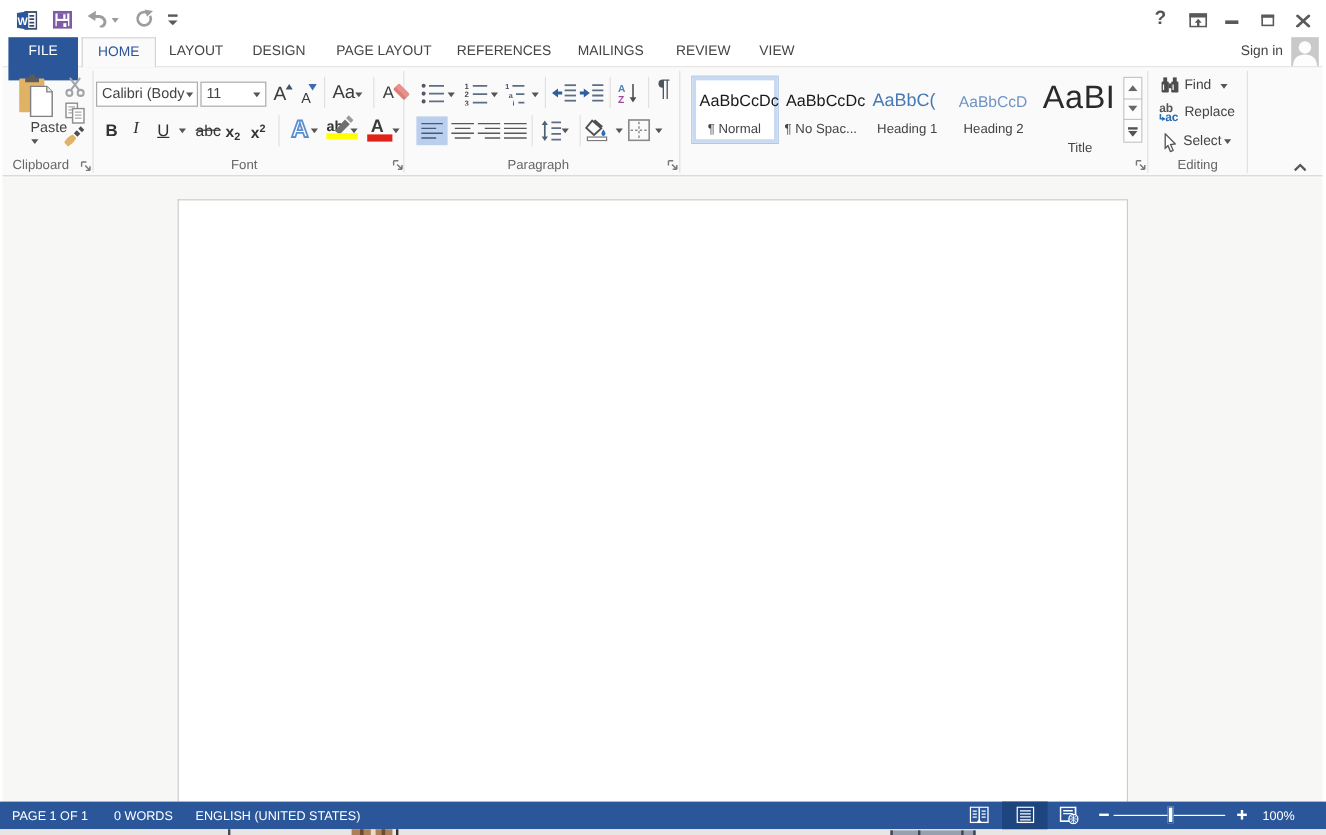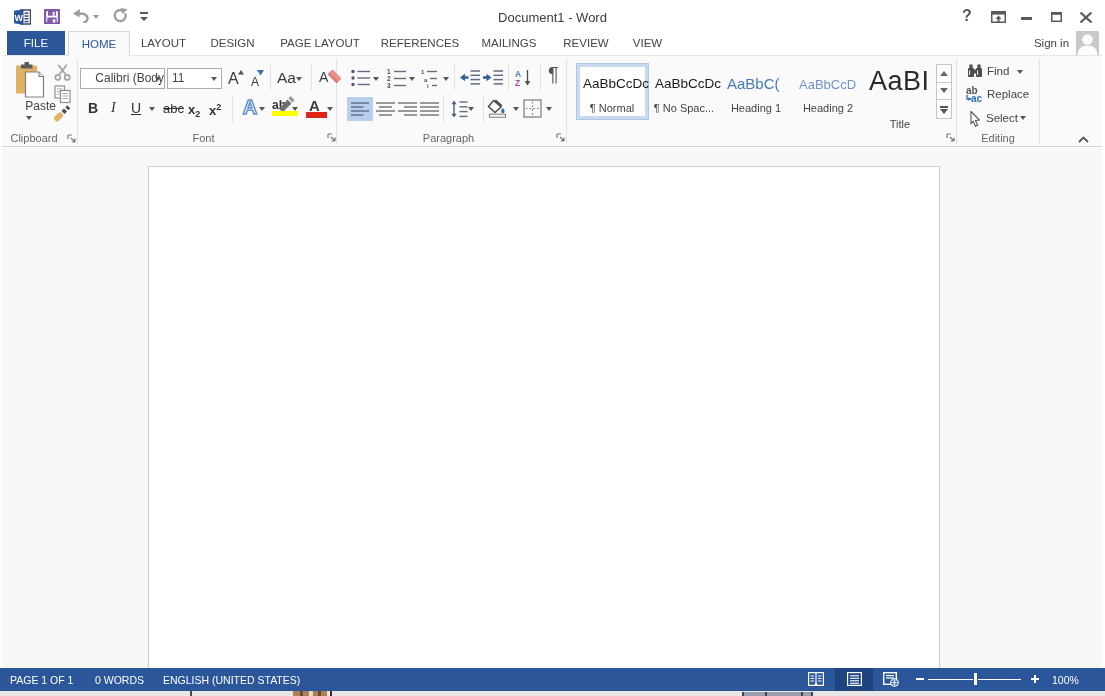--- a/index.html
+++ b/index.html
@@ -13,40 +13,39 @@
 
 #docarea { left:2px; top:148px; width:1100px; height:520px; background:#f7f7f6; }
 #page { position:absolute; left:146px; top:18px; width:792px; height:502px; background:#fff; border:1px solid #cdcdcd; border-bottom:none; }
 
 #statusbar { left:0px; top:668px; width:1105px; height:23px; background:#2b579a; }
 #belowbar { left:0px; top:691px; width:1105px; height:5px; background:#e8e6e4; }
 .sb { position:absolute; color:#fff; font-size:10.5px; top:6px; }
 
 .ttl { font-size:13px; color:#3b3b3b; }
 
-.tab { position:absolute; top:31px; height:24px; line-height:24px; font-size:11.5px; color:#444; text-align:center; }
+.tab { position:absolute; top:31px; height:36px; line-height:24px; font-size:11.5px; color:#444; text-align:center; }
 
 .gl { position:absolute; top:132px; height:14px; font-size:11px; color:#666; text-align:center; }
 .darr { width:0; height:0; border-left:3px solid transparent; border-right:3px solid transparent; border-top:4px solid #555; position:absolute;}
 .combo { position:absolute; background:#fff; border:1px solid #ababab; font-size:12px; color:#444; }
 .sep { position:absolute; width:1px; background:#e2e1e0; }
 </style>
 </head>
 <body>
 <div id="app">
   <div class="abs" id="winbg"></div>
   <div class="abs" id="ribbonbg"></div>
   <div class="abs" style="left:2px;top:55px;width:1100px;height:1px;background:#e7e6e5;"></div>
   <div class="abs" id="docarea">
       <div id="page"></div>
     </div>
   <div class="abs" id="statusbar"></div>
   <div class="abs" id="belowbar"></div>
 
-  <div class="abs ttl" style="left:0;top:10px;width:1105px;text-align:center;">Document1 - Word</div>
 
   <svg class="abs" style="left:14px;top:9px;" width="17" height="16" viewBox="0 0 17 16">
     <rect x="7" y="1" width="9.5" height="14" fill="#fff" stroke="#3a4a66" stroke-width="1.5"></rect>
     <line x1="10.5" y1="4.2" x2="14.5" y2="4.2" stroke="#3a4a66" stroke-width="1.5"></line>
     <line x1="10.5" y1="7" x2="14.5" y2="7" stroke="#3a4a66" stroke-width="1.5"></line>
     <line x1="10.5" y1="9.8" x2="14.5" y2="9.8" stroke="#3a4a66" stroke-width="1.5"></line>
     <line x1="10.5" y1="12.6" x2="14.5" y2="12.6" stroke="#3a4a66" stroke-width="1.5"></line>
     <polygon points="0,1.8 9.5,0.3 9.5,15.7 0,14.2" fill="#2b579a"></polygon>
     <text x="4.8" y="11.5" font-size="9" font-weight="bold" fill="#fff" text-anchor="middle" font-family="Liberation Sans">W</text>
   </svg>
@@ -140,21 +139,21 @@
   <svg class="abs" style="left:53px;top:104px;" width="18" height="18" viewBox="0 0 18 18">
     <path d="M0.5 14.5 C2 11.5 5 9 7.5 8 L10.5 11 C9.5 13.5 6.5 16.5 3.5 18 Z" fill="#e0b266"></path>
     <path d="M8.5 7 L11 4.5 L14 7.5 L11.5 10 Z" fill="#4e4e4e"></path>
     <path d="M12.3 3.2 L14.2 1.2 L17.2 4.2 L15.3 6.2 Z" fill="#4e4e4e"></path>
   </svg>
   <svg class="abs" style="left:67px;top:134px;" width="10" height="10" viewBox="0 0 10 10">
     <path d="M1 1 H5 M1 1 V5" stroke="#777" stroke-width="1.2" fill="none"></path>
     <path d="M4 4 L8 8 M8 8 V4.6 M8 8 H4.6" stroke="#777" stroke-width="1.2" fill="none"></path>
   </svg>
 
-  <div class="combo" style="left:80px;top:68px;width:85px;height:21px;line-height:19px;padding-left:4px;text-align:right;">Calibri (Body</div>
+  <div class="combo" style="left:80px;top:68px;width:85px;height:21px;line-height:19px;padding-left:4px;">Calibri (Body</div>
   <div class="darr" style="left:155px;top:77px;"></div>
   <div class="combo" style="left:167px;top:68px;width:55px;height:21px;line-height:19px;padding-left:4px;">11</div>
   <div class="darr" style="left:211px;top:77px;"></div>
   <div class="abs" style="left:228px;top:70px;font-size:16px;color:#3b3b3b;">A</div>
   <svg class="abs" style="left:238px;top:70px;" width="6" height="4.5" viewBox="0 0 6 4.5">
       <polygon points="3,0 6,4.5 0,4.5" fill="#44546a"></polygon>
     </svg>
   <div class="abs" style="left:251px;top:75px;font-size:12px;color:#3b3b3b;">A</div>
   <svg class="abs" style="left:257px;top:70px;" width="7" height="5.5" viewBox="0 0 7 5.5">
       <polygon points="0,0 7,0 3.5,5.5" fill="#3c6cb0"></polygon>

